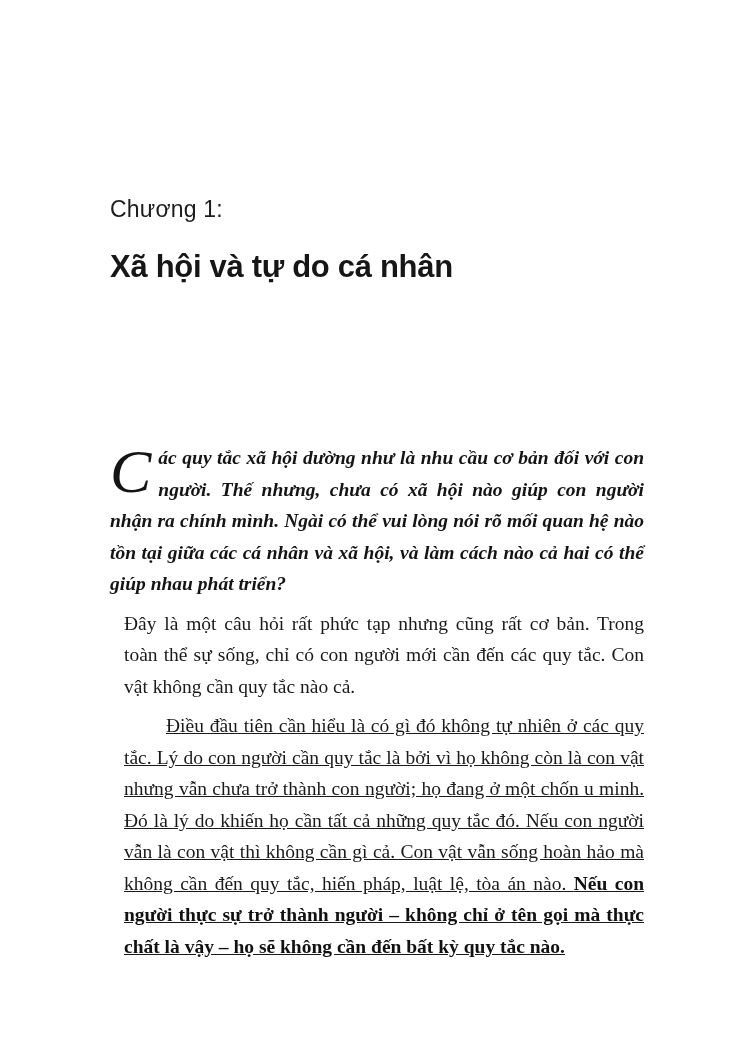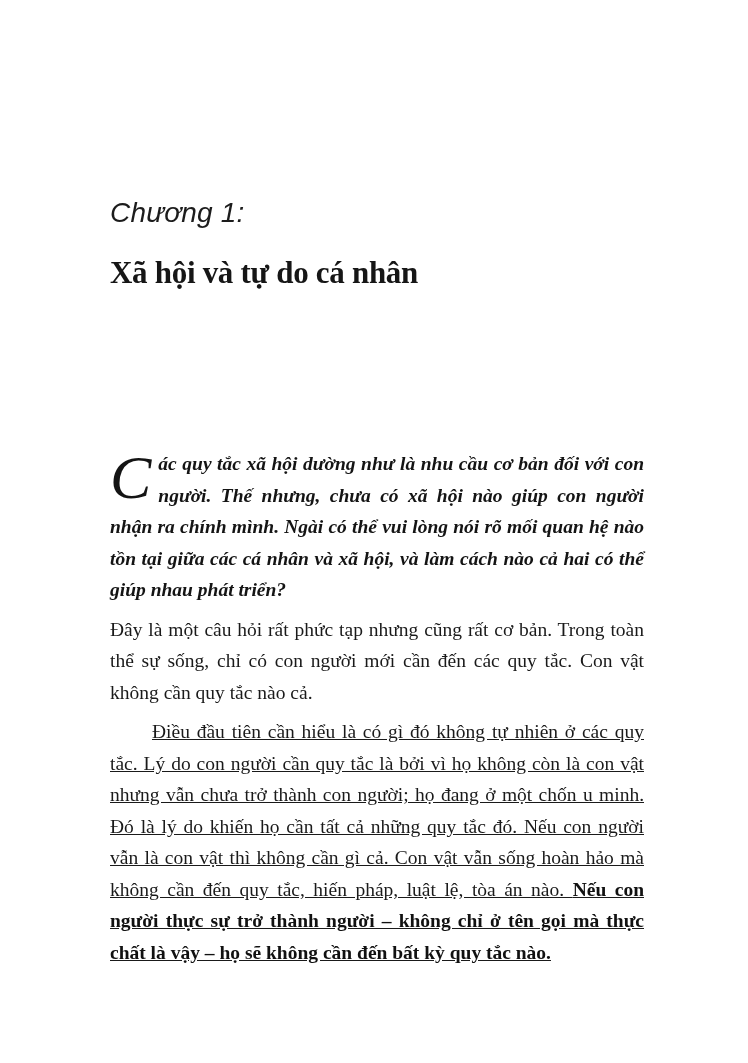--- a/index.html
+++ b/index.html
@@ -14,29 +14,28 @@
     margin: 0 auto;
     background: #ffffff;
     padding: 196px 104px 0 110px;
     overflow: hidden;
     position: relative;
   }
 
   
   .chapter-label {
     font-family: "Liberation Sans", sans-serif;
-    font-style: italic;
-    font-size: 28px;
+    font-size: 23px;
     line-height: 1.2;
     color: #1c1c1c;
     letter-spacing: 0.2px;
   }
 
   .chapter-title {
-    font-family: Liberation Serif, serif;
+    font-family: Liberation Sans, sans-serif;
     font-weight: bold;
     font-size: 31px;
     line-height: 1.25;
     color: #161616;
     letter-spacing: -0.3px;
     margin-top: 24px;
   }
 
   
   .body-text {
@@ -60,20 +59,21 @@
     font-style: italic;
     font-weight: normal;
     font-size: 62px;
     line-height: 50px;
     padding: 4px 7px 0 0;
     color: #141414;
   }
 
   .para {
     margin-top: 8px;
+    margin-left: 14px;
   }
 
   .para.indent {
     text-indent: 42px;
     text-decoration: underline;
   }
 
   .para strong {
     font-weight: bold;
     color: #111111;

